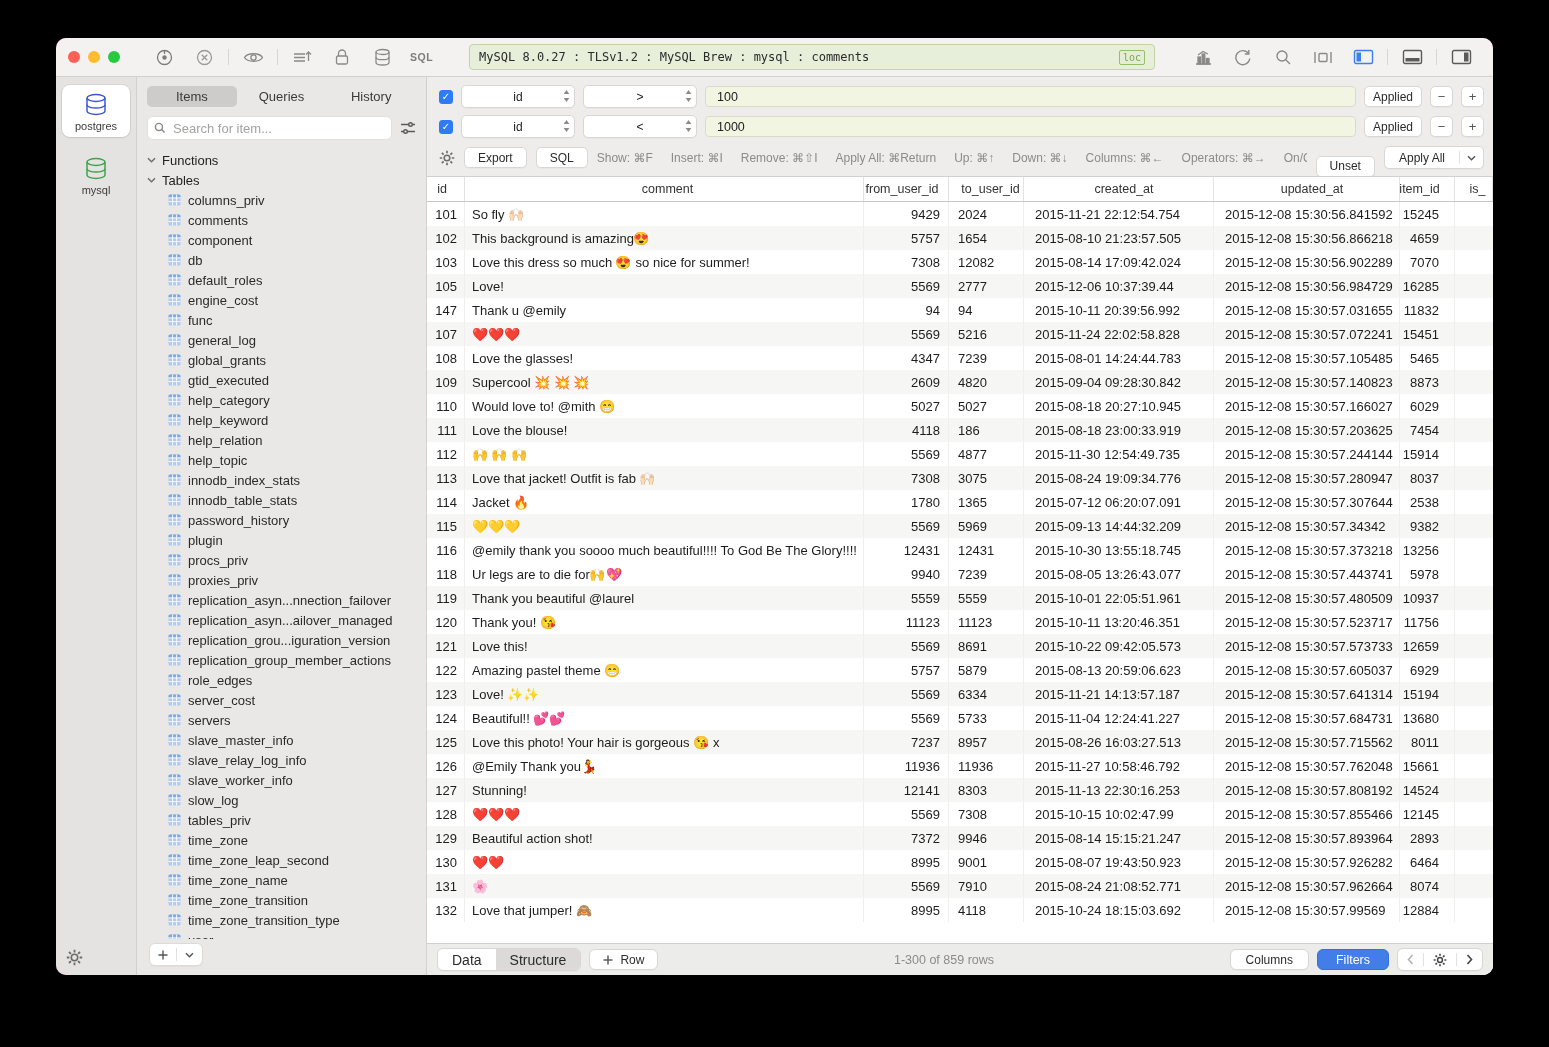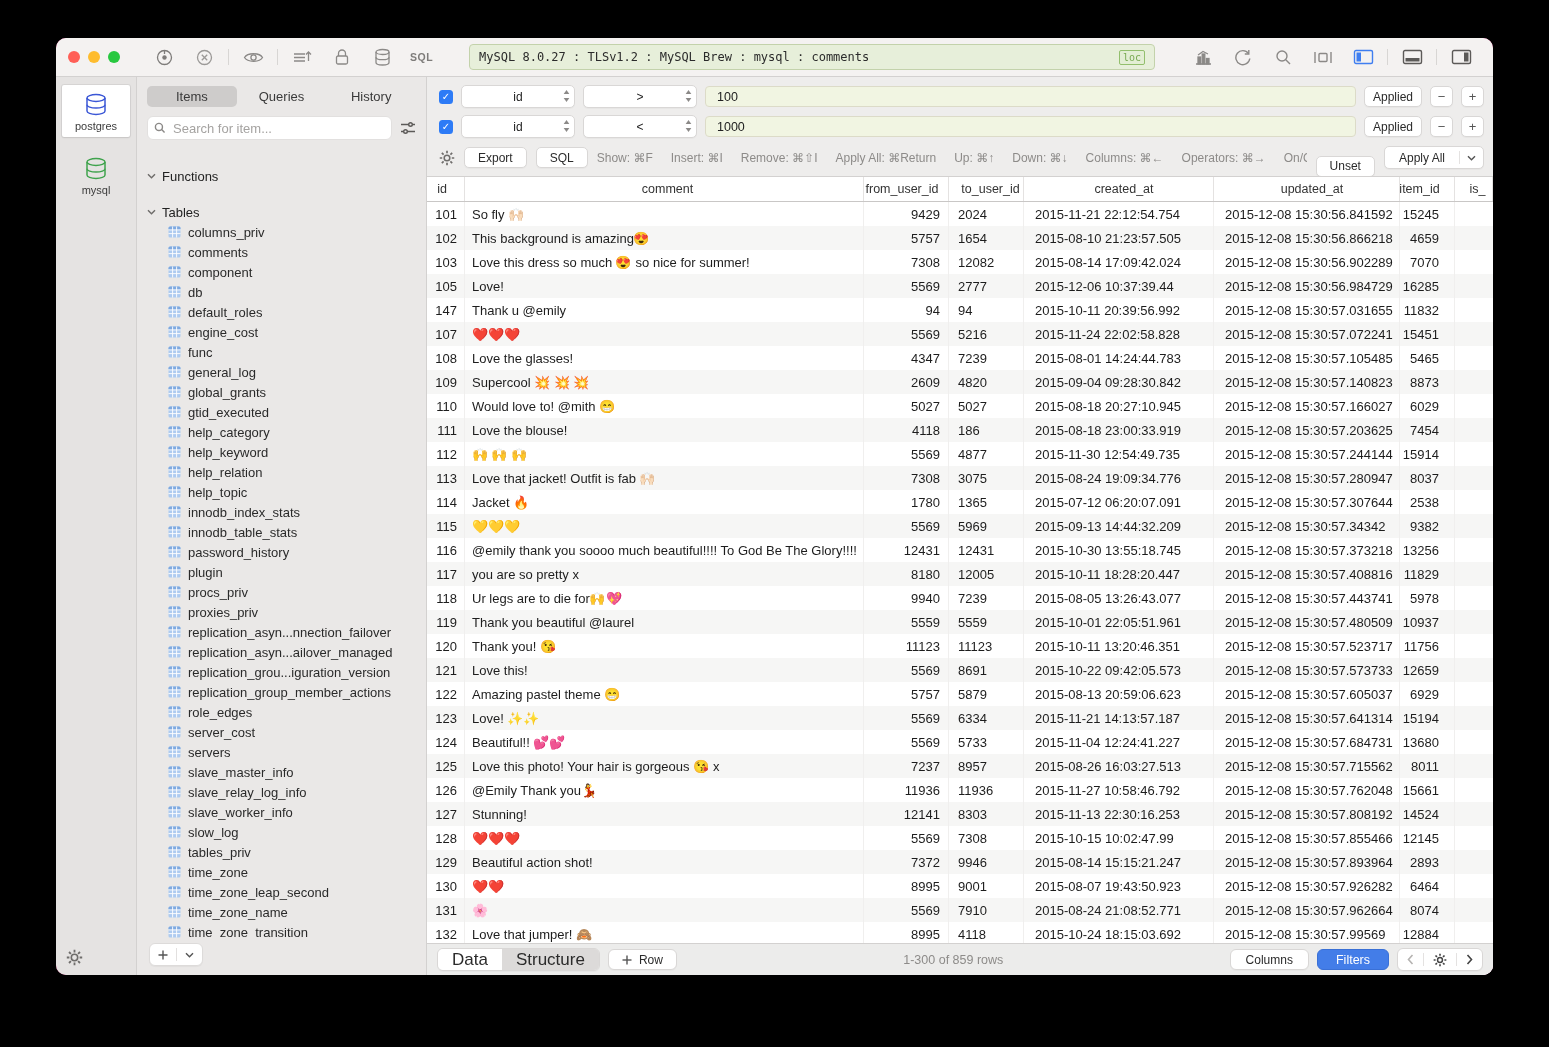--- a/index.html
+++ b/index.html
@@ -11,35 +11,35 @@
   .light.red{background:#ff5f57;}.light.yellow{background:#febc2e;}.light.green{background:#28c840;}
   .tb-icon{width:30px;height:22px;display:flex;align-items:center;justify-content:center;color:#7e7c7a;margin:0 5px;}
   .tb-div{width:1px;height:16px;background:#d8d6d4;margin:0 4px;}
   .sql-label{font-size:10.5px;font-weight:bold;color:#7e7c7a;letter-spacing:.5px;margin:0 8px;}
   .title-box{flex:1;height:24px;margin:0 28px;background:#e7efda;border:1px solid #c3d2ab;border-radius:4px;display:flex;align-items:center;padding:0 9px;font-family:"DejaVu Sans Mono",monospace;font-size:12px;color:#2b2b2b;min-width:0;}
   .loc-badge{margin-left:auto;font-size:10px;color:#79aa52;border:1px solid #93bf6d;border-radius:2px;padding:0 3px;line-height:13px;background:#e3eed4;}
   .panel-group{display:flex;align-items:center;}
   
   .content{display:flex;height:898px;}
   .rail{width:80px;background:#e5e3e2;border-right:1px solid #d3d1d0;display:flex;flex-direction:column;align-items:center;padding-top:8px;position:relative;}
-  .conn{width:68px;border-radius:2px;display:flex;flex-direction:column;align-items:center;padding:8px 0 5px;margin-bottom:12px;}
+  .conn{width:68px;border-radius:8px;display:flex;flex-direction:column;align-items:center;padding:8px 0 5px;margin-bottom:12px;}
   .conn.active{background:#fff;box-shadow:0 0 0 1px rgba(0,0,0,.06),0 1px 2px rgba(0,0,0,.08);}
   .conn .label{font-size:11px;color:#3c3c3c;margin-top:3px;}
   .rail-gear{position:absolute;left:10px;bottom:9px;color:#6f6d6b;}
   
   .sidebar{width:289px;background:#eae8e7;border-right:1px solid #d3d1d0;display:flex;flex-direction:column;}
   .side-tabs{display:flex;padding:9px 10px 2px;}
   .side-tab{flex:1;text-align:center;font-size:13px;color:#3a3a3a;padding:3px 0;border-radius:5px;}
   .side-tab.active{background:#cecccb;}
   .search-row{display:flex;align-items:center;padding:7px 10px 4px;gap:8px;}
   .search-box{flex:1;background:#fff;border:1px solid #e2e0df;border-radius:6px;height:22px;display:flex;align-items:center;padding:0 6px;gap:5px;}
   .search-box input{border:none;outline:none;background:transparent;font-size:13px;color:#333;width:100%;font-family:"Liberation Sans",sans-serif;}
   .search-box input::placeholder{color:#a5a3a1;}
   .tree{flex:1;overflow:hidden;padding:6px 0 0 10px;}
-  .tree-section{display:flex;align-items:center;gap:6px;height:20px;font-size:13px;color:#222;margin-top:16px;}
+  .tree-section{display:flex;align-items:center;gap:6px;height:20px;font-size:13px;color:#222;}
   .tree-list{display:block;}
   .tree-item{display:flex;align-items:center;gap:7px;height:20px;padding-left:21px;font-size:13px;color:#2a2a2a;white-space:nowrap;}
   .side-bottom{padding:4px 0 9px 12px;}
   .add-split{display:inline-flex;align-items:center;background:#fff;border:1px solid #dddbda;border-radius:6px;height:21px;box-shadow:0 1px 1px rgba(0,0,0,.04);}
   .add-split .seg{padding:0 8px;display:flex;align-items:center;color:#555;}
   .add-split .sep{width:1px;height:13px;background:#e2e0df;}
   
   .main{flex:1;display:flex;flex-direction:column;background:#eeedec;min-width:0;}
   .filters{padding:9px 9px 0 12px;}
   .filter-row{display:flex;align-items:center;height:21px;margin-bottom:9px;gap:8px;}
@@ -72,21 +72,21 @@
   .c1{width:399px;padding-left:7px;}
   .c2{width:85px;justify-content:flex-end;padding-right:8px;}
   .c3{width:75px;padding-left:9px;}
   .c4{width:190px;padding-left:11px;}
   .c5{width:186px;padding-left:11px;}
   .c6{width:55px;justify-content:flex-end;padding-right:15px;}
   .c7{flex:1;padding-left:8px;border-right:none;}
   
   .statusbar{height:31px;background:#ececeb;border-top:1px solid #d3d1d0;display:flex;align-items:center;padding:0 10px;gap:8px;flex:none;font-size:12.5px;}
   .seg-ctl{display:flex;border:1px solid #d9d7d6;border-radius:6px;overflow:hidden;height:21px;box-shadow:0 1px 1px rgba(0,0,0,.03);}
-  .seg{padding:0 14px;display:flex;align-items:center;font-size:17px;color:#2b2b2b;}
+  .seg{padding:0 14px;display:flex;align-items:center;font-size:14px;color:#2b2b2b;}
   .seg.on{background:#fff;}
   .seg.off{background:#dcdad9;}
   .addrow-btn{padding:0 13px;gap:7px;border-radius:6px;}
   .rowcount{flex:1;text-align:center;color:#8d8b89;font-size:12.5px;}
   .columns-btn{padding:0 15px;border-radius:6px;}
   .filters-btn{background:#437de8;border:1px solid #3a70d6;color:#fff;padding:0 18px;border-radius:6px;height:21px;display:inline-flex;align-items:center;font-size:12.5px;box-sizing:border-box;}
   .nav-group{display:inline-flex;align-items:center;background:#fff;border:1px solid #d9d7d6;border-radius:6px;height:21px;box-shadow:0 1px 1px rgba(0,0,0,.03);}
   .nav-group .seg2{padding:0 9px;display:flex;align-items:center;}
   .nav-group .sep{width:1px;height:13px;background:#e4e2e1;}
   svg{display:block;}
@@ -1188,30 +1188,20 @@
               <div class="tc c0">116</div>
               <div class="tc c1">@emily thank you soooo much beautiful!!!! To God Be The Glory!!!!</div>
               <div class="tc c2">12431</div>
               <div class="tc c3">12431</div>
               <div class="tc c4">2015-10-30 13:55:18.745</div>
               <div class="tc c5">2015-12-08 15:30:57.373218</div>
               <div class="tc c6">13256</div>
               <div class="tc c7"></div>
             </div>
 
-            <div class="trow alt">
-              <div class="tc c0">117</div>
-              <div class="tc c1">you are so pretty x</div>
-              <div class="tc c2">8180</div>
-              <div class="tc c3">12005</div>
-              <div class="tc c4">2015-10-11 18:28:20.447</div>
-              <div class="tc c5">2015-12-08 15:30:57.408816</div>
-              <div class="tc c6">11829</div>
-              <div class="tc c7"></div>
-            </div>
 
             <div class="trow">
               <div class="tc c0">118</div>
               <div class="tc c1">Ur legs are to die for🙌💖</div>
               <div class="tc c2">9940</div>
               <div class="tc c3">7239</div>
               <div class="tc c4">2015-08-05 13:26:43.077</div>
               <div class="tc c5">2015-12-08 15:30:57.443741</div>
               <div class="tc c6">5978</div>
               <div class="tc c7"></div>

